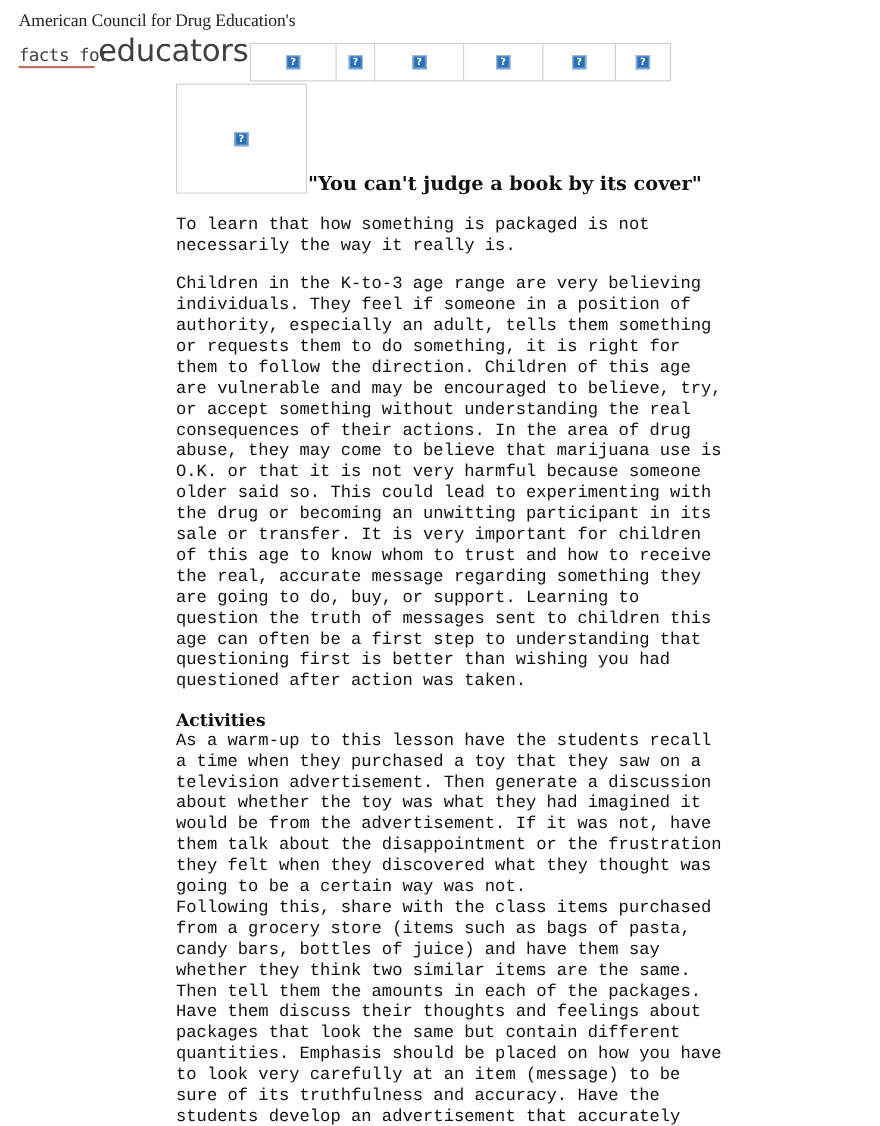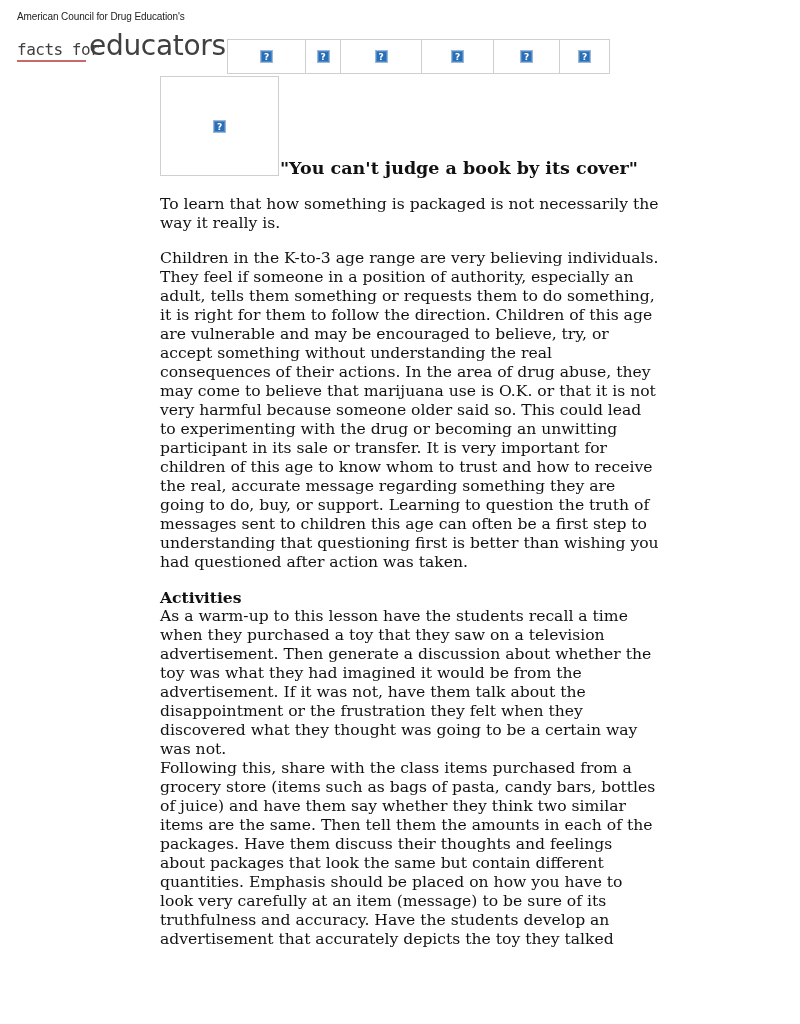--- a/index.html
+++ b/index.html
@@ -1,38 +1,38 @@
 <!DOCTYPE html>
 <html><head>
 <meta charset="utf-8">
 <style>
   html, body { margin: 0; padding: 0; background: #ffffff; }
   body { width: 800px; height: 1024px; overflow: hidden; position: relative; font-family: "DejaVu Serif", serif; color: #111; }
 
-  .brand-tag { position: absolute; left: 17px; top: 11px; font-family: Liberation Sans, sans-serif; font-size: 10px; color: #222; letter-spacing: -0.1px; }
+  .brand-tag { position: absolute; left: 17px; top: 11px; font-family: Liberation Serif, serif; font-size: 16px; color: #222; letter-spacing: -0.1px; }
   .logo { position: absolute; left: 17px; top: 30px; height: 34px; white-space: nowrap; }
   .logo .facts { font-family: "DejaVu Sans Mono", monospace; font-size: 16px; color: #404040; position: absolute; left: 0; top: 10px; letter-spacing: -0.5px; }
   .logo .underline { position: absolute; left: 0; top: 30px; width: 69px; height: 2px; background: #c96a6a; }
   .logo .educators { font-family: "DejaVu Sans", sans-serif; font-size: 28px; color: #404040; position: absolute; left: 72px; top: -1px; letter-spacing: -0.3px; }
 
   .nav { position: absolute; left: 227px; top: 39px; height: 35px; display: flex; }
   .nav-cell { height: 33px; border: 1px solid #cfcfcf; border-right: none; display: flex; align-items: center; justify-content: center; box-sizing: content-box; }
   .nav-cell:last-child { border-right: 1px solid #cfcfcf; }
 
   .broken { width: 13px; height: 13px; background: #2a6fb5; border: 1px solid #9fb8d6; box-shadow: inset 0 0 0 1px #4c8ccc; color: #fff; font-family: "DejaVu Sans", sans-serif; font-weight: bold; font-size: 9px; line-height: 13px; text-align: center; box-sizing: border-box; }
 
   .hero-img { position: absolute; left: 160px; top: 76px; width: 117px; height: 98px; border: 1px solid #cfcfcf; display: flex; align-items: center; justify-content: center; }
 
   .title { position: absolute; left: 280px; top: 158px; font-size: 17.5px; font-weight: bold; white-space: nowrap; }
 
   .content { position: absolute; left: 160px; top: 195px; width: 500px; font-size: 15.6px; line-height: 19px; }
   .content h3 { font-size: 15.6px; font-weight: bold; margin: 0; line-height: 19px; }
   .content p { margin: 0 0 16px 0; }
   .section { margin-bottom: 16px; }
-  .section p { margin: 0; }
+  .section p { margin: 0; font-family: Liberation Mono, monospace; }
   .para { margin: 0 0 16px 0; }
 </style>
 </head>
 <body>
 
 <div class="brand-tag">American Council for Drug Education's</div>
 
 <div class="logo">
   <span class="facts">facts for</span>
   <span class="underline"></span>

